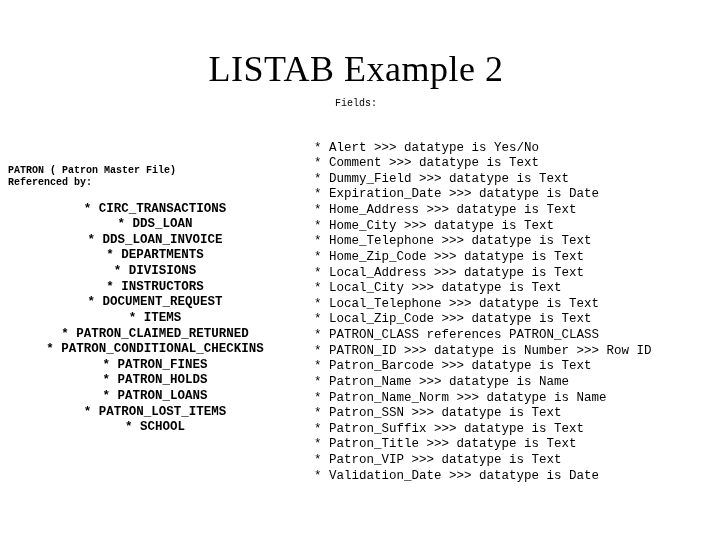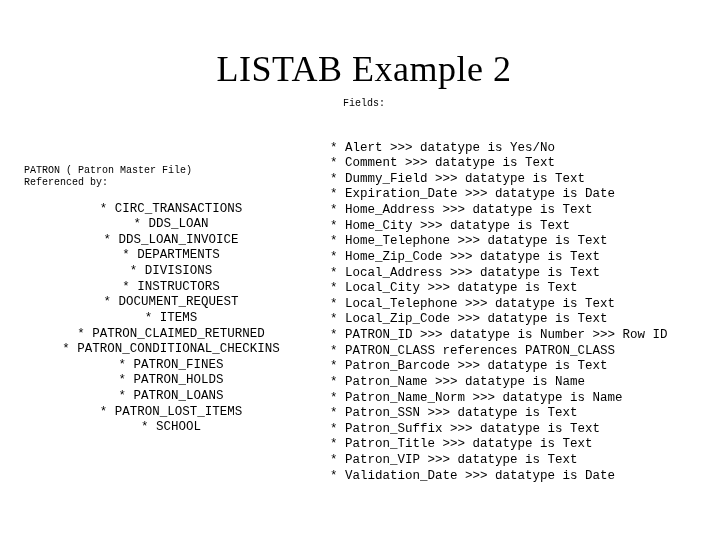--- a/index.html
+++ b/index.html
@@ -8,21 +8,21 @@
     width: 720px;
     height: 540px;
     background: #ffffff;
     color: #000000;
     font-family: "Courier New", Courier, monospace;
   }
   .page {
     width: 720px;
     height: 468px;
     box-sizing: border-box;
-    padding: 20px 16px 0 24px;
+    padding: 20px 16px 0 8px;
   }
   .title {
     font-family: "Times New Roman", Times, serif;
     font-size: 36px;
     font-weight: 400;
     text-align: center;
     margin: 28px 0 6px 0;
     letter-spacing: 0.5px;
   }
   .fields-header {
@@ -32,20 +32,21 @@
   }
   .columns {
     display: flex;
     flex-direction: row;
     align-items: flex-start;
     gap: 26px;
   }
   .col-left {
     flex: 0 0 280px;
     padding-top: 40px;
+    font-weight: bold;
   }
   .col-right {
     flex: 1;
     margin-top: 16px;
   }
   .mono-block {
     font-size: 10px;
     line-height: 1.25;
     white-space: pre;
   }
@@ -107,22 +108,22 @@
           <li>* Dummy_Field &gt;&gt;&gt; datatype is Text</li>
           <li>* Expiration_Date &gt;&gt;&gt; datatype is Date</li>
           <li>* Home_Address &gt;&gt;&gt; datatype is Text</li>
           <li>* Home_City &gt;&gt;&gt; datatype is Text</li>
           <li>* Home_Telephone &gt;&gt;&gt; datatype is Text</li>
           <li>* Home_Zip_Code &gt;&gt;&gt; datatype is Text</li>
           <li>* Local_Address &gt;&gt;&gt; datatype is Text</li>
           <li>* Local_City &gt;&gt;&gt; datatype is Text</li>
           <li>* Local_Telephone &gt;&gt;&gt; datatype is Text</li>
           <li>* Local_Zip_Code &gt;&gt;&gt; datatype is Text</li>
+          <li>* PATRON_CLASS references PATRON_CLASS</li>
           <li>* PATRON_ID &gt;&gt;&gt; datatype is Number &gt;&gt;&gt; Row ID</li>
-          <li>* PATRON_CLASS references PATRON_CLASS</li>
           <li>* Patron_Barcode &gt;&gt;&gt; datatype is Text</li>
           <li>* Patron_Name &gt;&gt;&gt; datatype is Name</li>
           <li>* Patron_Name_Norm &gt;&gt;&gt; datatype is Name</li>
           <li>* Patron_SSN &gt;&gt;&gt; datatype is Text</li>
           <li>* Patron_Suffix &gt;&gt;&gt; datatype is Text</li>
           <li>* Patron_Title &gt;&gt;&gt; datatype is Text</li>
           <li>* Patron_VIP &gt;&gt;&gt; datatype is Text</li>
           <li>* Validation_Date &gt;&gt;&gt; datatype is Date</li>
         </ul>
     </div>

